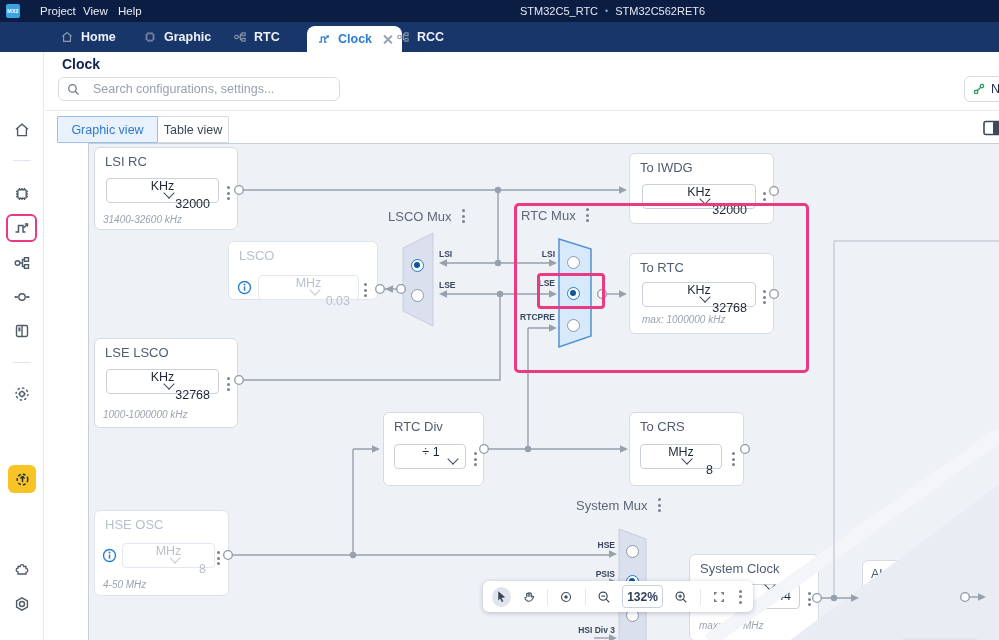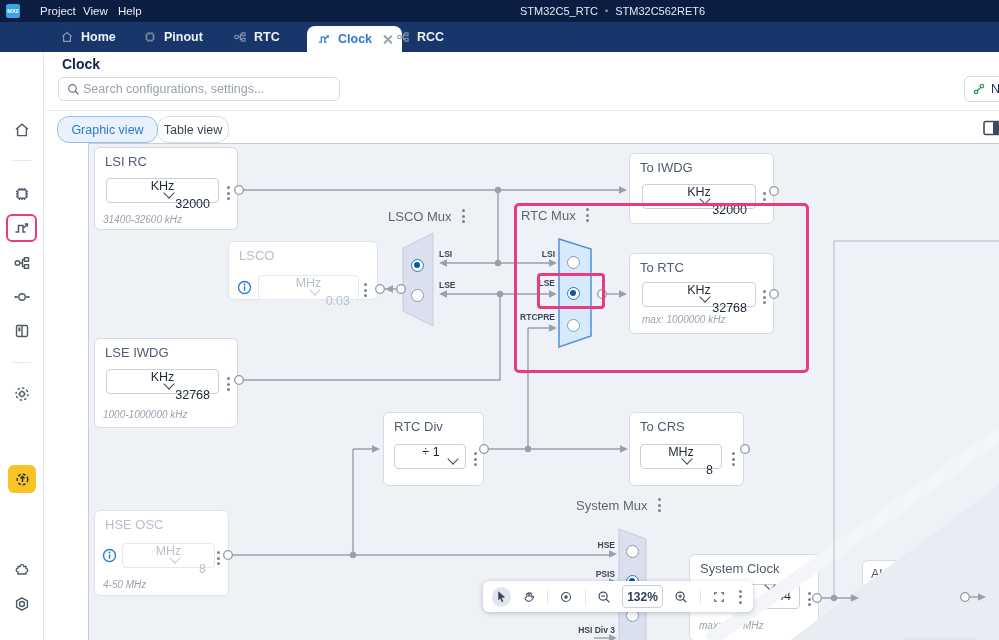--- a/index.html
+++ b/index.html
@@ -14,26 +14,26 @@
   .tabbar{position:absolute;left:0;top:22px;width:999px;height:30px;background:#18366a;}
   .tab{position:absolute;top:0;height:30px;display:flex;align-items:center;gap:7px;color:#eef2f8;font-size:12.5px;font-weight:600;}
   .tab svg{flex:0 0 auto;}
   .tab.active{top:4px;height:26px;background:#fff;border-radius:8px 8px 0 0;padding:0 10px;color:#2b7bd4;}
   .closex{position:relative;width:9px;height:9px;margin-left:4px;}
   .closex::before,.closex::after{content:"";position:absolute;left:4px;top:-1px;width:1.5px;height:11px;background:#9aa5b3;}
   .closex::before{transform:rotate(45deg);}.closex::after{transform:rotate(-45deg);}
   
   .header{position:absolute;left:45px;top:52px;width:954px;height:91px;background:#fff;}
   .pagetitle{position:absolute;left:17px;top:4px;font-size:14px;font-weight:bold;color:#10234f;}
-  .search{position:absolute;left:13px;top:25px;width:282px;height:24px;border:1px solid #d7dce4;border-radius:6px;display:flex;align-items:center;padding:0 8px;gap:1px;background:#fff;box-sizing:border-box;}
+  .search{position:absolute;left:13px;top:25px;width:282px;height:24px;border:1px solid #d7dce4;border-radius:6px;display:flex;align-items:center;padding:0 8px;gap:11px;background:#fff;box-sizing:border-box;}
   .search input{border:none;outline:none;flex:1;font-size:12.5px;color:#3a4656;font-family:"Liberation Sans",sans-serif;background:transparent;}
   .search input::placeholder{color:#97a1ae;}
   .newbtn{position:absolute;left:919px;top:24px;width:48px;height:26px;border:1px solid #d6dbe3;border-radius:6px;background:#fff;display:flex;align-items:center;gap:6px;padding:0 8px;font-size:12.5px;color:#1d2b4f;box-sizing:border-box;}
   .hdr-divider{position:absolute;left:0;top:58px;width:954px;height:1px;background:#e7eaee;}
-  .viewbtn{position:absolute;top:64px;height:27px;display:flex;align-items:center;justify-content:center;font-size:12.5px;border-radius:12px;box-sizing:border-box;}
+  .viewbtn{position:absolute;top:64px;height:27px;display:flex;align-items:center;justify-content:center;font-size:12.5px;border-radius:1px;box-sizing:border-box;}
   .viewbtn.graphic{left:12px;width:101px;background:#e9f2fc;border:1px solid #98bfe8;color:#2e79cc;z-index:2;}
   .viewbtn.table{left:112px;width:72px;background:#fff;border:1px solid #d8dde5;color:#3a4555;}
   .panelicon{position:absolute;left:938px;top:67px;width:20px;height:20px;}
   
   .sidebar{position:absolute;left:0;top:52px;width:44px;height:588px;background:#fff;border-right:1px solid #e5e8ee;box-sizing:border-box;}
   .sitem{position:absolute;left:13px;width:18px;height:18px;color:#4e5a68;}
   .ssep{position:absolute;left:13px;width:18px;height:1px;background:#e2e6ec;}
   .pinkbox-side{position:absolute;left:6px;top:214px;width:31px;height:28px;border:2.5px solid #e93a82;border-radius:6px;box-sizing:border-box;z-index:3;}
   .yellowbtn{position:absolute;left:8px;top:413px;width:28px;height:28px;background:#f7c325;border-radius:6px;display:flex;align-items:center;justify-content:center;}
   
@@ -90,21 +90,21 @@
       <svg width="14" height="14" viewBox="0 0 18 18" fill="none" stroke="#8d99ad" stroke-width="1.5">
           <path d="M3,8.2 L9,3.2 L15,8.2 M4.6,7 V14.6 H13.4 V7"></path>
         </svg>
       <span>Home</span>
     </div>
     <div class="tab" style="left:143px">
       <svg width="14" height="14" viewBox="0 0 18 18" fill="none" stroke="#8d99ad" stroke-width="1.4">
           <rect x="4.8" y="4.8" width="8.4" height="8.4" rx="1.2"></rect>
           <path d="M6.5,3v1.2 M9,3v1.2 M11.5,3v1.2 M6.5,13.8v1.2 M9,13.8v1.2 M11.5,13.8v1.2 M3,6.5h1.2 M3,9h1.2 M3,11.5h1.2 M13.8,6.5h1.2 M13.8,9h1.2 M13.8,11.5h1.2"></path>
         </svg>
-      <span>Pinout</span>
+      <span>Graphic</span>
     </div>
     <div class="tab" style="left:233px">
       <svg width="14" height="14" viewBox="0 0 18 18" fill="none" stroke="#8d99ad" stroke-width="1.4">
           <circle cx="4.5" cy="9" r="2.3"></circle>
           <path d="M6.8,9 H9.5 M9.5,9 V5.5 H11.5 M9.5,9 V12.5 H11.5"></path>
           <rect x="11.5" y="3.7" width="4" height="3.6"></rect>
           <rect x="11.5" y="10.7" width="4" height="3.6"></rect>
         </svg>
       <span>RTC</span>
     </div>
@@ -369,21 +369,21 @@
         <span class="val">0.03</span>
       </div>
       <div class="kebab" style="top:39px;right:8px">
           <i></i>
           <i></i>
           <i></i>
         </div>
     </div>
 
     <div class="node" style="left:5px;top:194px;width:144px;height:90px">
-      <div class="title">LSE IWDG</div>
+      <div class="title">LSE LSCO</div>
       <div class="dd" style="left:11px;top:30px;width:113px">
         <span>KHz</span>
           <span class="chev"></span>
         <span class="val">32768</span>
       </div>
       <div class="kebab" style="top:36px">
           <i></i>
           <i></i>
           <i></i>
         </div>

